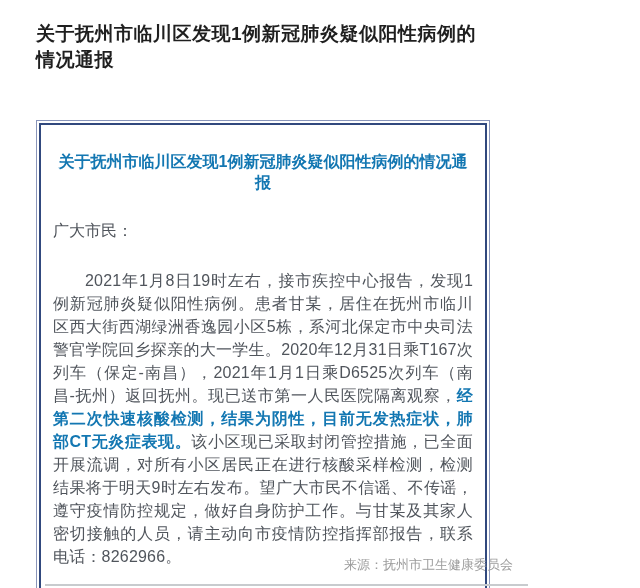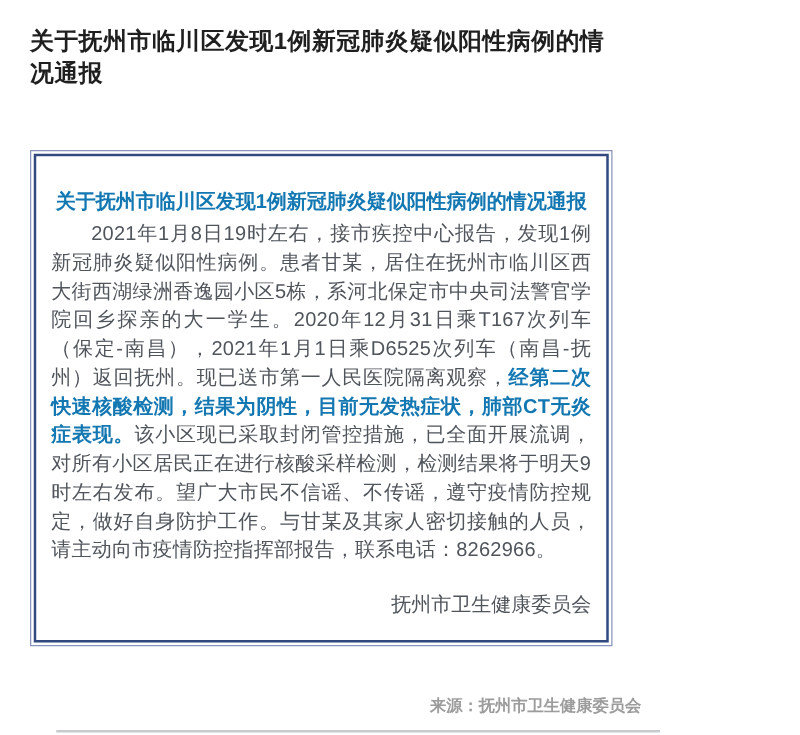--- a/index.html
+++ b/index.html
@@ -8,21 +8,21 @@
     width: 640px;
     height: 588px;
     font-family: "Liberation Sans", "DejaVu Sans", sans-serif;
     overflow: hidden;
   }
   .page {
     position: relative;
     width: 528px;
     height: 588px;
     background: #ffffff;
-    padding: 0 38px 0 24px;
+    padding: 0 38px 0 36px;
   }
   
   .article-title {
     padding-top: 21px;
     font-size: 19px;
     line-height: 1.35;
     font-weight: bold;
     color: #1f1f1f;
     letter-spacing: 0.5px;
   }
@@ -58,21 +58,21 @@
     color: #1377b2;
     line-height: 1.3;
   }
   .salutation {
     margin-top: 25px;
     font-size: 16px;
     color: #50555c;
     line-height: 23px;
   }
   .notice-body {
-    margin-top: 3px;
+    margin-top: 27px;
     font-size: 16px;
     color: #50555c;
     line-height: 23px;
     text-indent: 2em;
     text-align: justify;
     letter-spacing: 0.2px;
   }
   .notice-body .highlight {
     color: #1377b2;
     font-weight: bold;
@@ -84,21 +84,20 @@
     line-height: 22px;
   }
   .signature { margin-top: 22px; }
   
   .source {
     position: absolute;
     right: 15px;
     top: 556px;
     font-size: 13px;
     color: #9c9c9c;
-    font-weight: bold;
   }
   .bottom-rule {
     position: absolute;
     left: 45px;
     right: 0;
     bottom: 2px;
     height: 2px;
     background: #c8cbce;
   }
 </style>
@@ -108,20 +107,21 @@
 <div class="page">
 
   <h1 class="article-title">关于抚州市临川区发现1例新冠肺炎疑似阳性病例的情况通报</h1>
 
 
   <div class="notice-box">
     <div class="notice-inner">
 
       <h2 class="notice-title">关于抚州市临川区发现1例新冠肺炎疑似阳性病例的情况通报</h2>
 
+      <p class="salutation">广大市民：</p>
 
       <p class="notice-body"><span>2021年1月8日19时左右，接市疾控中心报告，发现1例新冠肺炎疑似阳性病例。患者甘某，居住在抚州市临川区西大街西湖绿洲香逸园小区5栋，系河北保定市中央司法警官学院回乡探亲的大一学生。2020年12月31日乘T167次列车（保定-南昌），2021年1月1日乘D6525次列车（南昌-抚州）返回抚州。现已送市第一人民医院隔离观察，</span><span class="highlight">经第二次快速核酸检测，结果为阴性，目前无发热症状，肺部CT无炎症表现。</span><span>该小区现已采取封闭管控措施，已全面开展流调，对所有小区居民正在进行核酸采样检测，检测结果将于明天9时左右发布。望广大市民不信谣、不传谣，遵守疫情防控规定，做好自身防护工作。与甘某及其家人密切接触的人员，请主动向市疫情防控指挥部报告，联系电话：8262966。</span></p>
 
       <p class="signature">抚州市卫生健康委员会</p>
 
 
     </div>
   </div>
 
   <div class="source">来源：抚州市卫生健康委员会</div>

